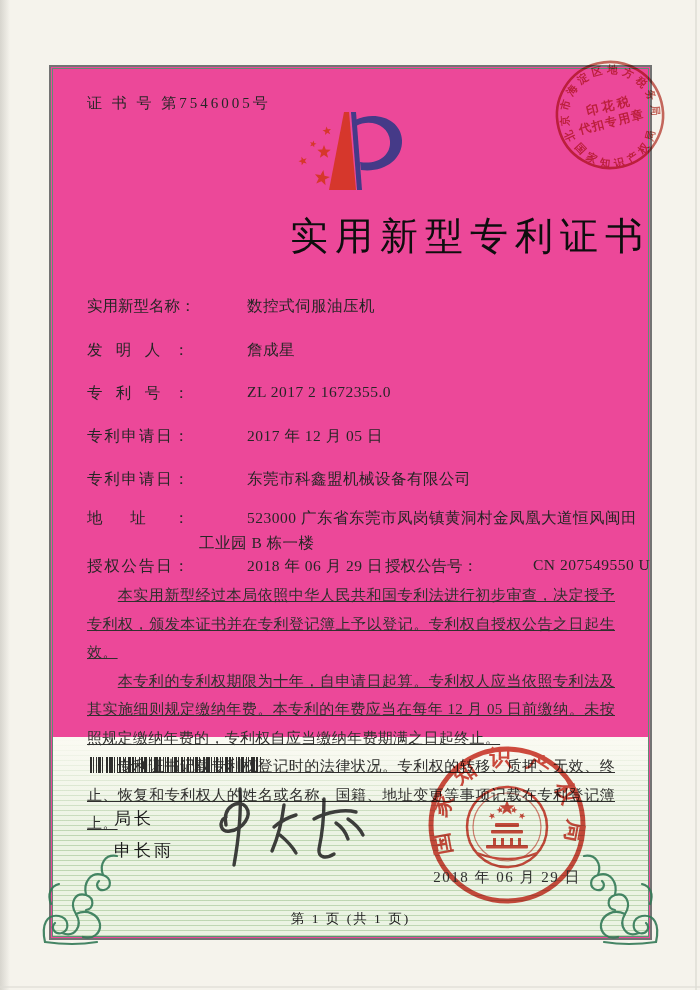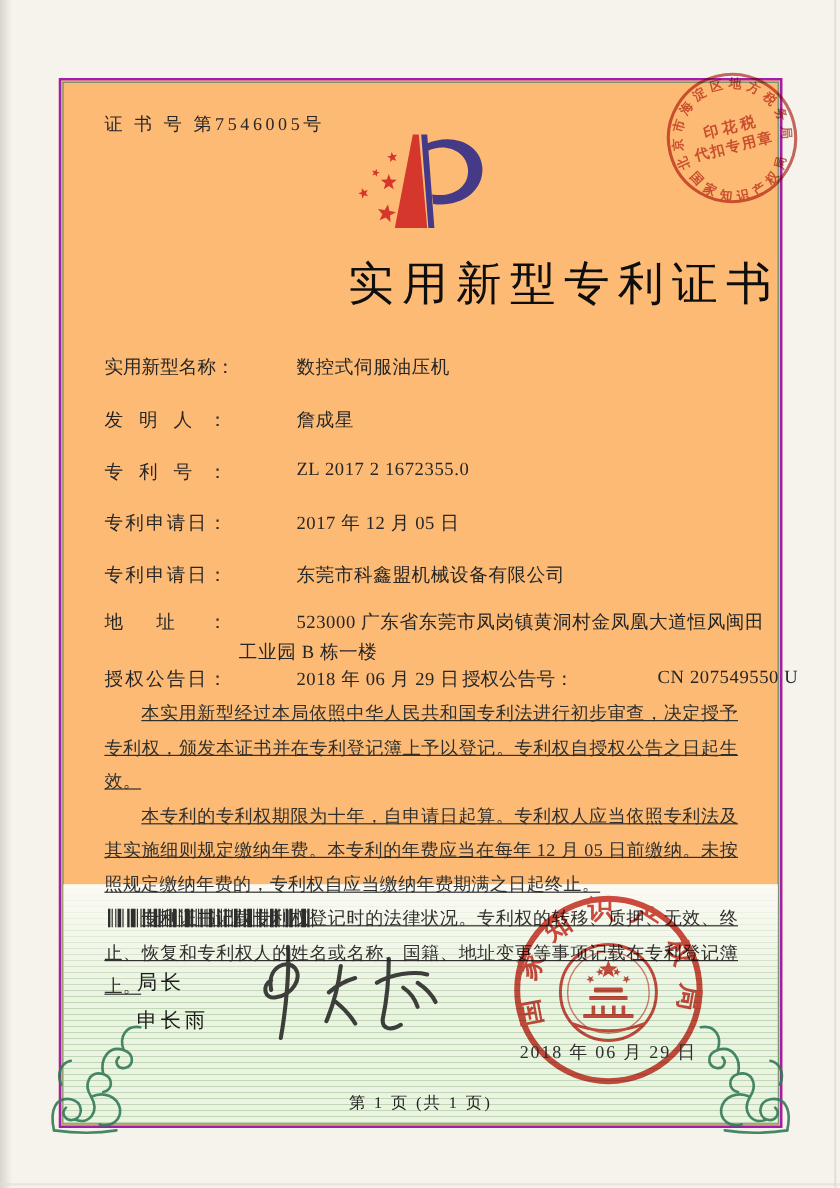--- a/index.html
+++ b/index.html
@@ -4,21 +4,21 @@
 <style>
   html,body{margin:0;padding:0;}
   .canvas{position:relative;width:700px;height:990px;background:#f5f3ec;overflow:hidden;
           font-family:"Liberation Serif","DejaVu Serif",serif;color:#2a2a2a;}
   .edge-left{position:absolute;left:0;top:0;bottom:0;width:10px;
              background:linear-gradient(90deg,#d7d5ce,rgba(215,213,206,0));}
   .edge-right{position:absolute;right:3px;top:0;bottom:0;width:2px;background:#dddbd4;opacity:.7;}
   .edge-bottom{position:absolute;left:0;right:0;bottom:2px;height:2px;background:#dedcd5;opacity:.6;}
 
   .frame{position:absolute;left:49px;top:65px;width:599px;height:871px;
-         border:2px solid #a21caf;background:#fdba74;}
+         border:2px solid #737373;background:#ec4899;}
   .frame-inner{position:absolute;inset:1px;border:1px solid #5d8f74;pointer-events:none;}
 
   .guilloche{position:absolute;left:2px;right:2px;bottom:2px;top:670px;
     background-color:#ebf3e3;
     background-image:repeating-linear-gradient(0deg,rgba(118,168,100,.38) 0 1px,rgba(255,255,255,0) 1px 5px);}
   .guilloche::before{content:"";position:absolute;inset:0;
     background:linear-gradient(180deg,#fbfaf3 0%,rgba(251,250,243,0) 95px);}
 
   .cert-no{position:absolute;left:36px;top:27px;font-size:15px;letter-spacing:3px;color:#262626;}
   .logo{position:absolute;left:234px;top:43px;}
@@ -27,21 +27,21 @@
 
   .rows{position:absolute;left:0;top:0;width:100%;font-size:15.5px;color:#262626;}
   .row{position:absolute;left:36px;white-space:nowrap;}
   .lbl{display:inline-block;width:102px;text-align:justify;text-align-last:justify;
        margin-right:10px;vertical-align:top;}
   .val{letter-spacing:.5px;margin-left:48px;}
   .row-r1{top:229px}.row-r2{top:273px}.row-r3{top:316px}.row-r4{top:359px}
   .row-r5{top:402px}.row-r6{top:441px}.row-r7{top:489px}
   .addr2{position:absolute;left:148px;top:466px;font-size:15.5px;letter-spacing:.5px;text-align:right;}
   .grant-no{position:absolute;left:334px;top:489px;white-space:nowrap;font-size:15.5px;}
-  .grant-no .lbl{width:auto;margin-right:22px;text-align:left;text-align-last:auto;}
+  .grant-no .lbl{width:auto;margin-right:7px;text-align:left;text-align-last:auto;}
 
   .paras{position:absolute;left:36px;top:514px;width:528px;font-size:15px;
          line-height:28.5px;color:#30302e;letter-spacing:.3px;text-align:justify;text-decoration:underline;}
   .paras p{margin:0;text-indent:2.05em;}
 
   .barcode{position:absolute;left:39px;top:690px;}
   .officer{position:absolute;left:63px;top:736px;font-family:Liberation Serif, serif;
            font-size:17px;letter-spacing:3px;color:#1c1c1c;line-height:32px;}
   .sig{position:absolute;left:145px;top:710px;}
   .seal{position:absolute;left:374px;top:676px;mix-blend-mode:multiply;opacity:.92;}

